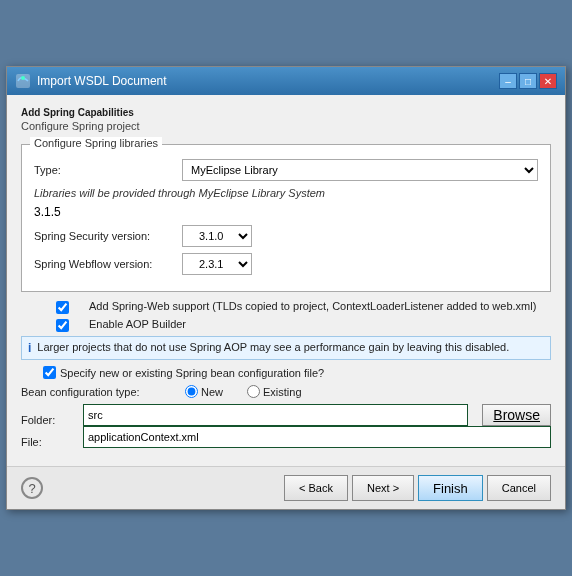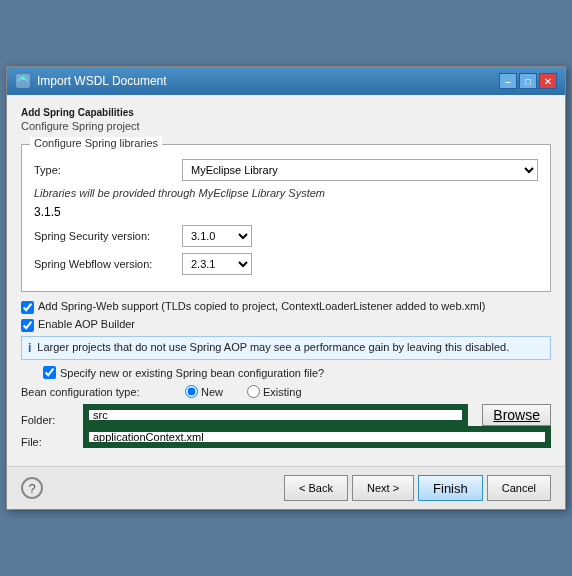--- a/index.html
+++ b/index.html
@@ -107,32 +107,33 @@
       font-size: 11px;
       height: 22px;
     }
     .info-text {
       font-size: 11px;
       color: #333;
       margin: 4px 0 6px 0;
       font-style: italic;
     }
     .version-dropdown {
-      padding: 2px 4px;
+      padding: 2px 12px;
       border: 1px solid #aaa;
       background: white;
       font-size: 11px;
       height: 22px;
       width: 70px;
     }
     .check-row {
       display: flex;
       align-items: flex-start;
       margin-bottom: 4px;
-      gap: 4px;
+      gap: 20px;
+      margin-left: 35px;
     }
     .check-row input[type=checkbox] {
       margin-top: 1px;
       flex-shrink: 0;
     }
     .check-label {
       font-size: 11px;
       color: #222;
     }
     .info-row {
@@ -184,21 +185,21 @@
       gap: 14px;
     }
     .file-label {
       font-size: 11px;
       color: #222;
       min-width: 48px;
     }
     .file-input {
       flex: 1;
       padding: 2px 4px;
-      border: 6px solid #14532d;
+      border: 1px solid #14532d;
       font-size: 11px;
       height: 22px;
       background: white;
     }
     .browse-btn {
       padding: 2px 10px;
       font-size: 14px;
       border: 1px solid #888;
       background: linear-gradient(to bottom, #f8f8f8, #e0e0e0);
       cursor: pointer;

